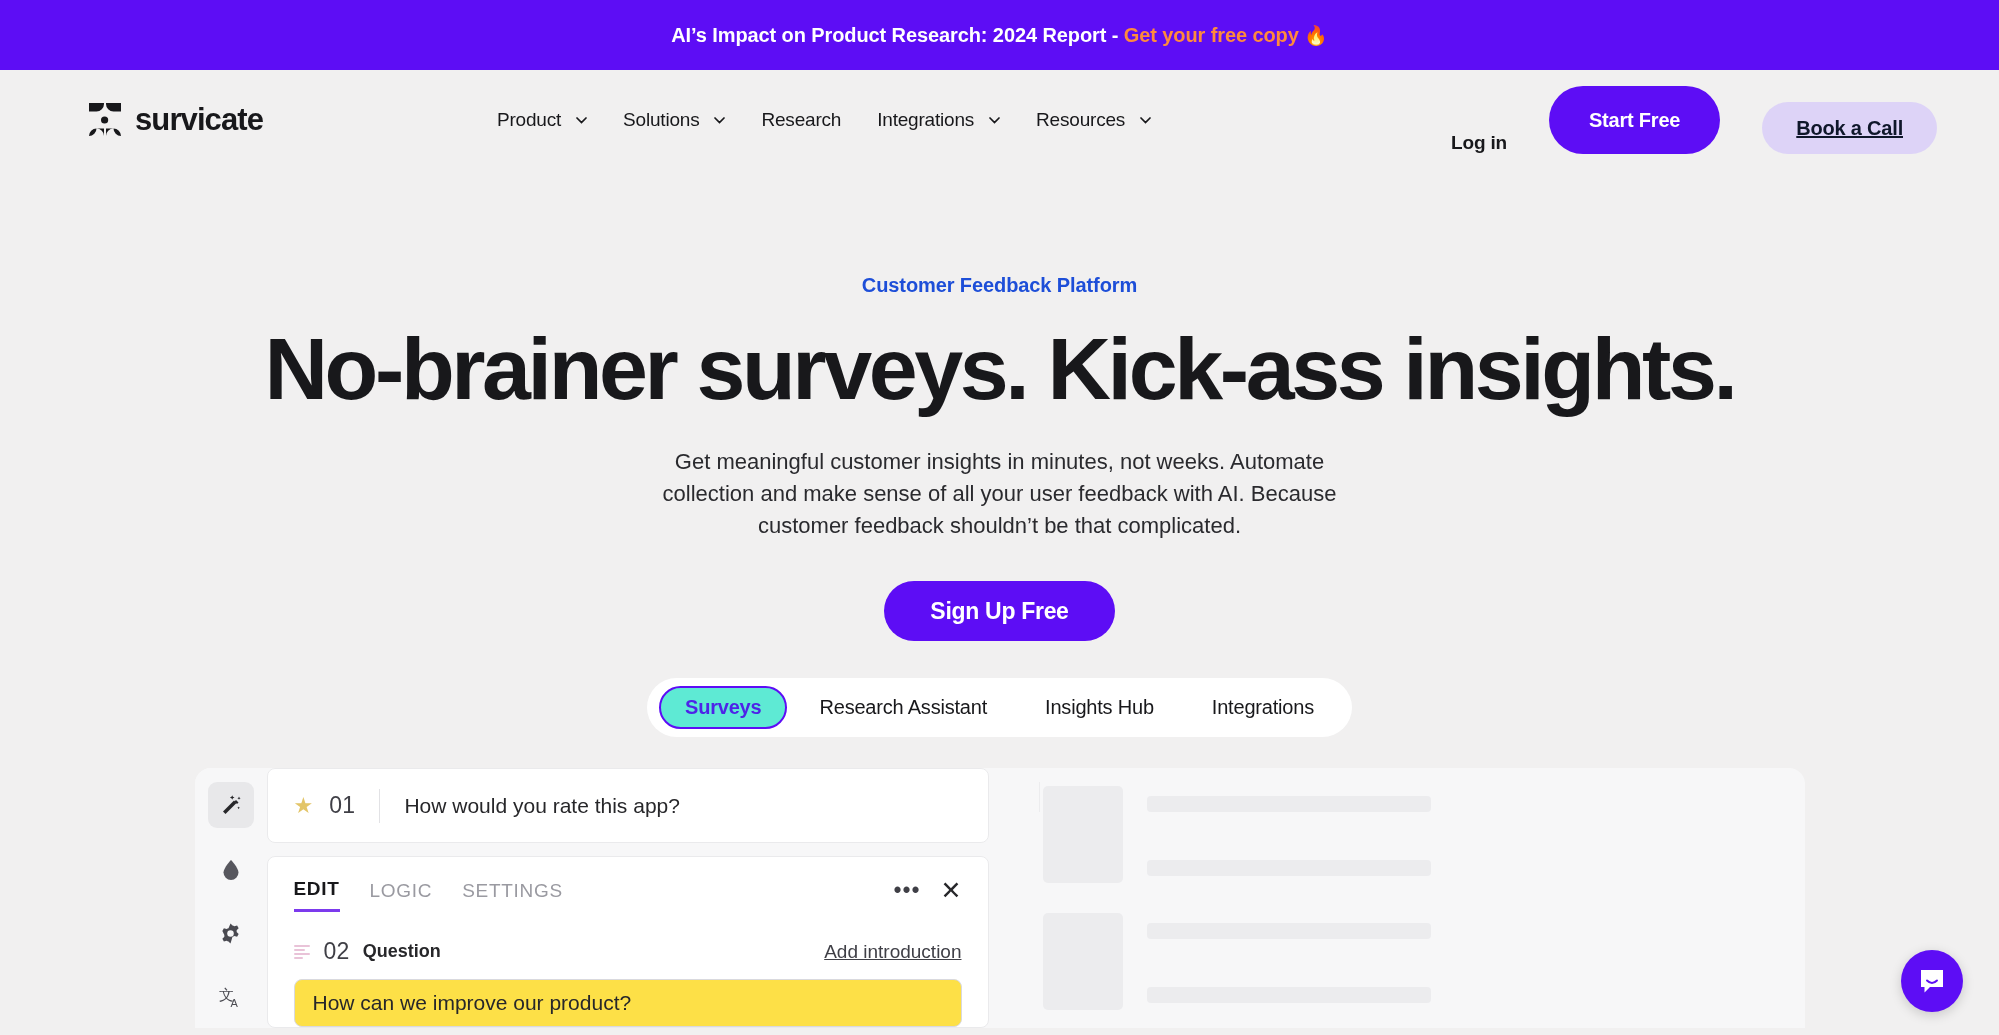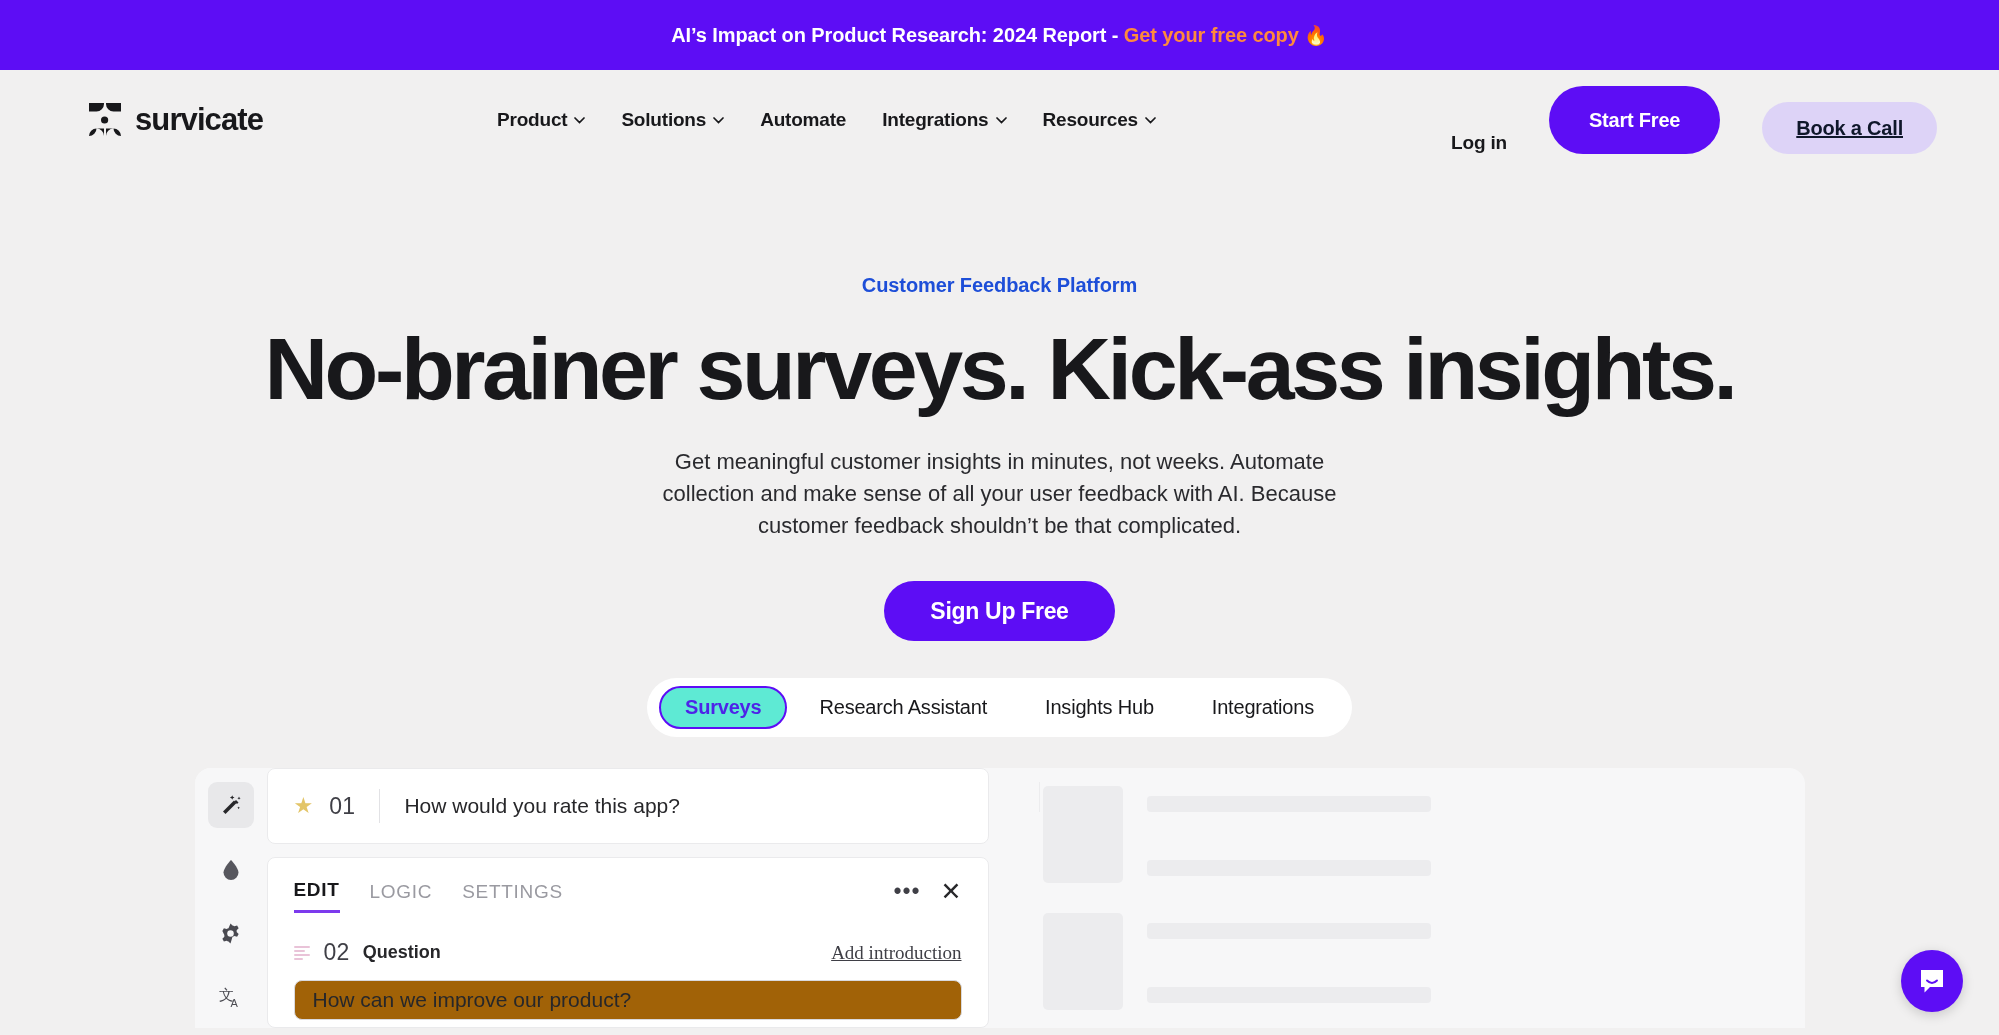--- a/index.html
+++ b/index.html
@@ -62,23 +62,23 @@
   .nav-menu {
     display: flex;
     align-items: center;
     gap: 36px;
     position: absolute;
     left: 497px;
   }
   .nav-item {
     display: flex;
     align-items: center;
-    gap: 7px;
+    gap: 15px;
     font-size: 19px;
-    font-weight: 700;
+    font-weight: 400;
     color: #18181b;
     cursor: pointer;
     letter-spacing: -0.2px;
   }
   .chev {
     width: 11px; height: 7px;
     display: inline-block;
   }
 
   .nav-right {
@@ -293,33 +293,32 @@
   }
   .lines-ico { width: 20px; height: 16px; }
   .q2-num { font-size: 23px; color: #3f3f46; letter-spacing: 0.3px; }
   .q2-label { font-size: 18px; color: #27272a; font-weight: 700; margin-left: 3px; }
   .add-intro {
     margin-left: auto;
     font-size: 19px;
     color: #3f3f46;
     text-decoration: underline;
     cursor: pointer;
-    font-family: Liberation Serif, serif;
   }
   .q-input {
     margin-top: 14px;
     border: 1px solid #d9d9de;
     border-radius: 8px;
-    height: 40px;
+    height: 48px;
     display: flex;
     align-items: center;
     padding: 0 18px;
     font-size: 21px;
     color: #27272a;
-    background: #a16207;
+    background: #fde047;
     cursor: text;
   }
 
   
   .ps-right {
     flex: 1;
     position: relative;
     padding: 18px 0 0 54px;
   }
   .sk-divider {
@@ -379,21 +378,21 @@
           <path d="M1 1L5.5 5.5L10 1" stroke="#18181b" stroke-width="1.7" fill="none" stroke-linecap="round"></path>
         </svg>
     </div>
     <div class="nav-item">
       <span>Solutions</span>
       <svg class="chev" viewBox="0 0 11 7">
           <path d="M1 1L5.5 5.5L10 1" stroke="#18181b" stroke-width="1.7" fill="none" stroke-linecap="round"></path>
         </svg>
     </div>
     <div class="nav-item">
-      <span>Automate</span>
+      <span>Research</span>
     </div>
     <div class="nav-item">
       <span>Integrations</span>
       <svg class="chev" viewBox="0 0 11 7">
           <path d="M1 1L5.5 5.5L10 1" stroke="#18181b" stroke-width="1.7" fill="none" stroke-linecap="round"></path>
         </svg>
     </div>
     <div class="nav-item">
       <span>Resources</span>
       <svg class="chev" viewBox="0 0 11 7">

